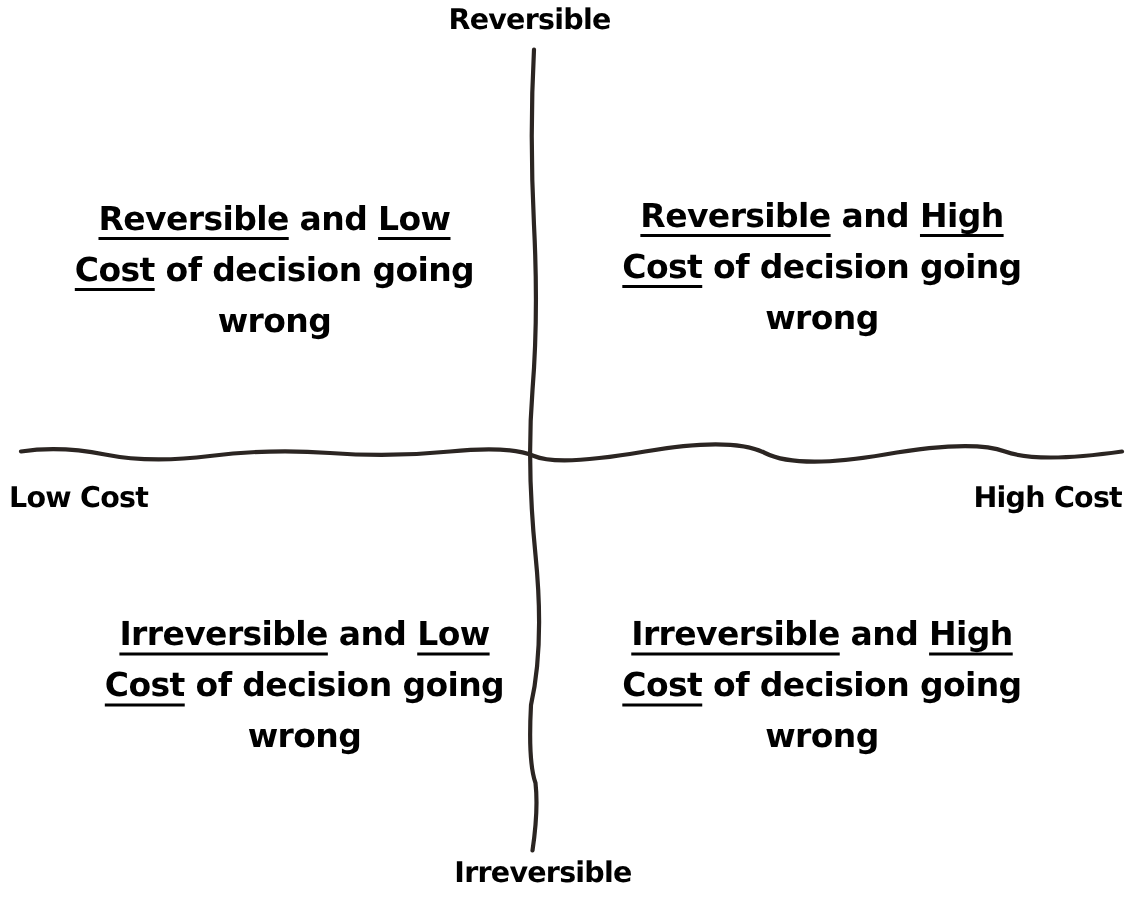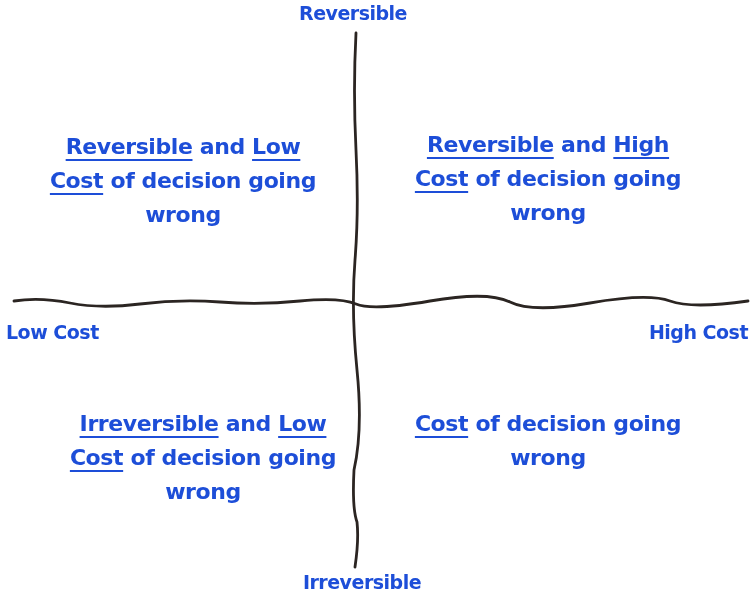--- a/index.html
+++ b/index.html
@@ -2,21 +2,21 @@
 <html><head>
 <meta charset="utf-8">
 <style>
   html, body { margin: 0; padding: 0; }
   .canvas {
     position: relative;
     width: 756px;
     height: 601px;
     background: #ffffff;
     font-family: "DejaVu Sans", sans-serif;
-    color: #1d4ed8;
+    color: #000000;
     overflow: hidden;
   }
   .axes-svg {
     position: absolute;
     left: 0; top: 0;
     width: 756px; height: 601px;
   }
   .axes-svg path {
     fill: none;
     stroke: #2b2522;
@@ -81,17 +81,18 @@
     <div class="qline"><span>wrong</span></div>
   </div>
 
   <div class="quad bl">
     <div class="qline"><span class="u">Irreversible</span><span> and </span><span class="u">Low</span></div>
     <div class="qline"><span class="u">Cost</span><span> of decision going</span></div>
     <div class="qline"><span>wrong</span></div>
   </div>
 
   <div class="quad br">
+    <div class="qline"><span class="u">Irreversible</span><span> and </span><span class="u">High</span></div>
     <div class="qline"><span class="u">Cost</span><span> of decision going</span></div>
     <div class="qline"><span>wrong</span></div>
   </div>
 
 </div>
 
 </body></html>

